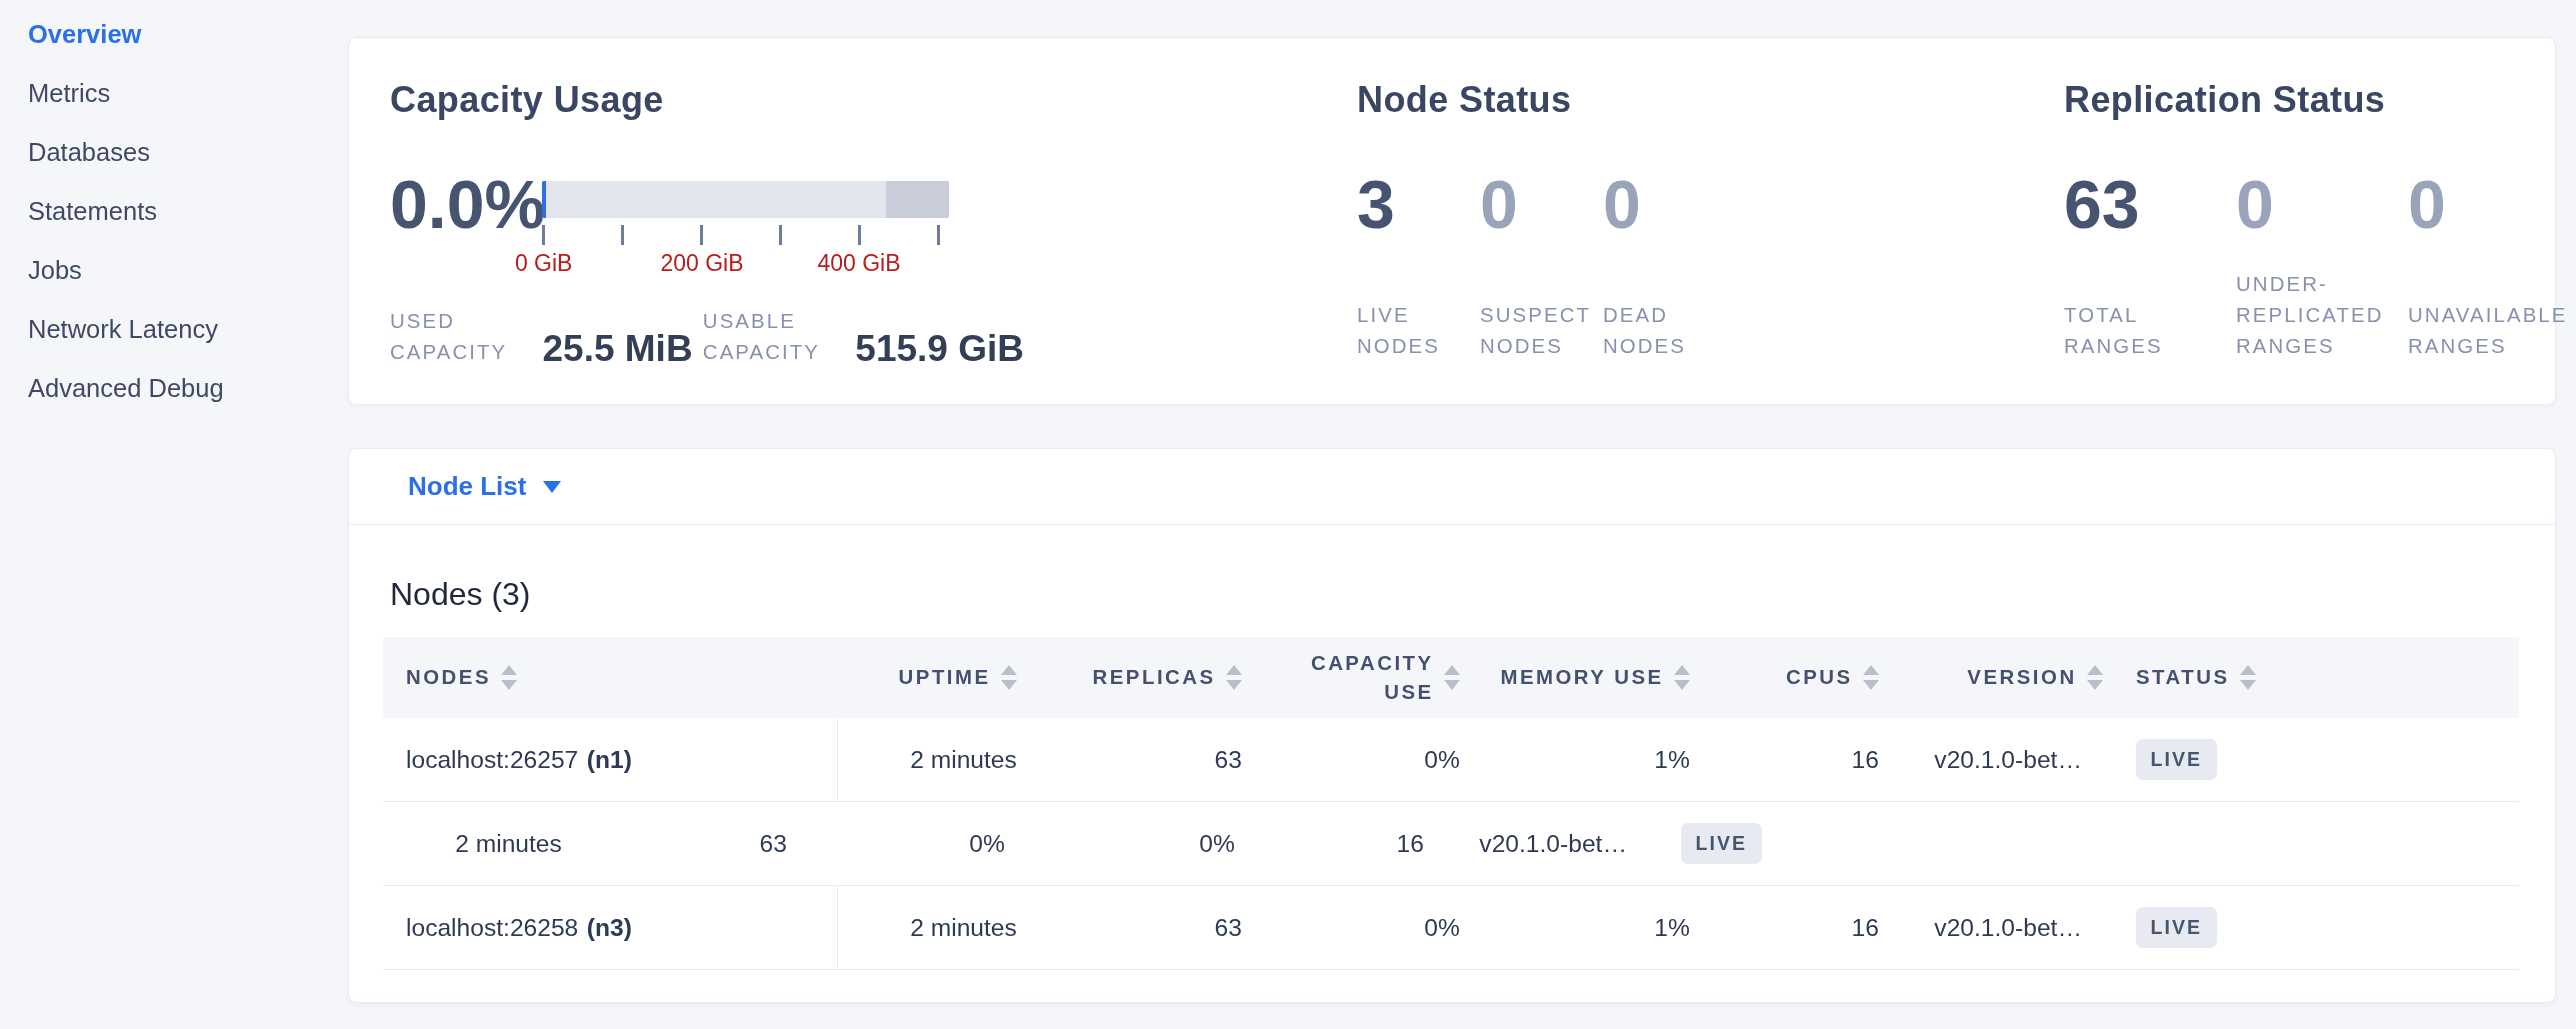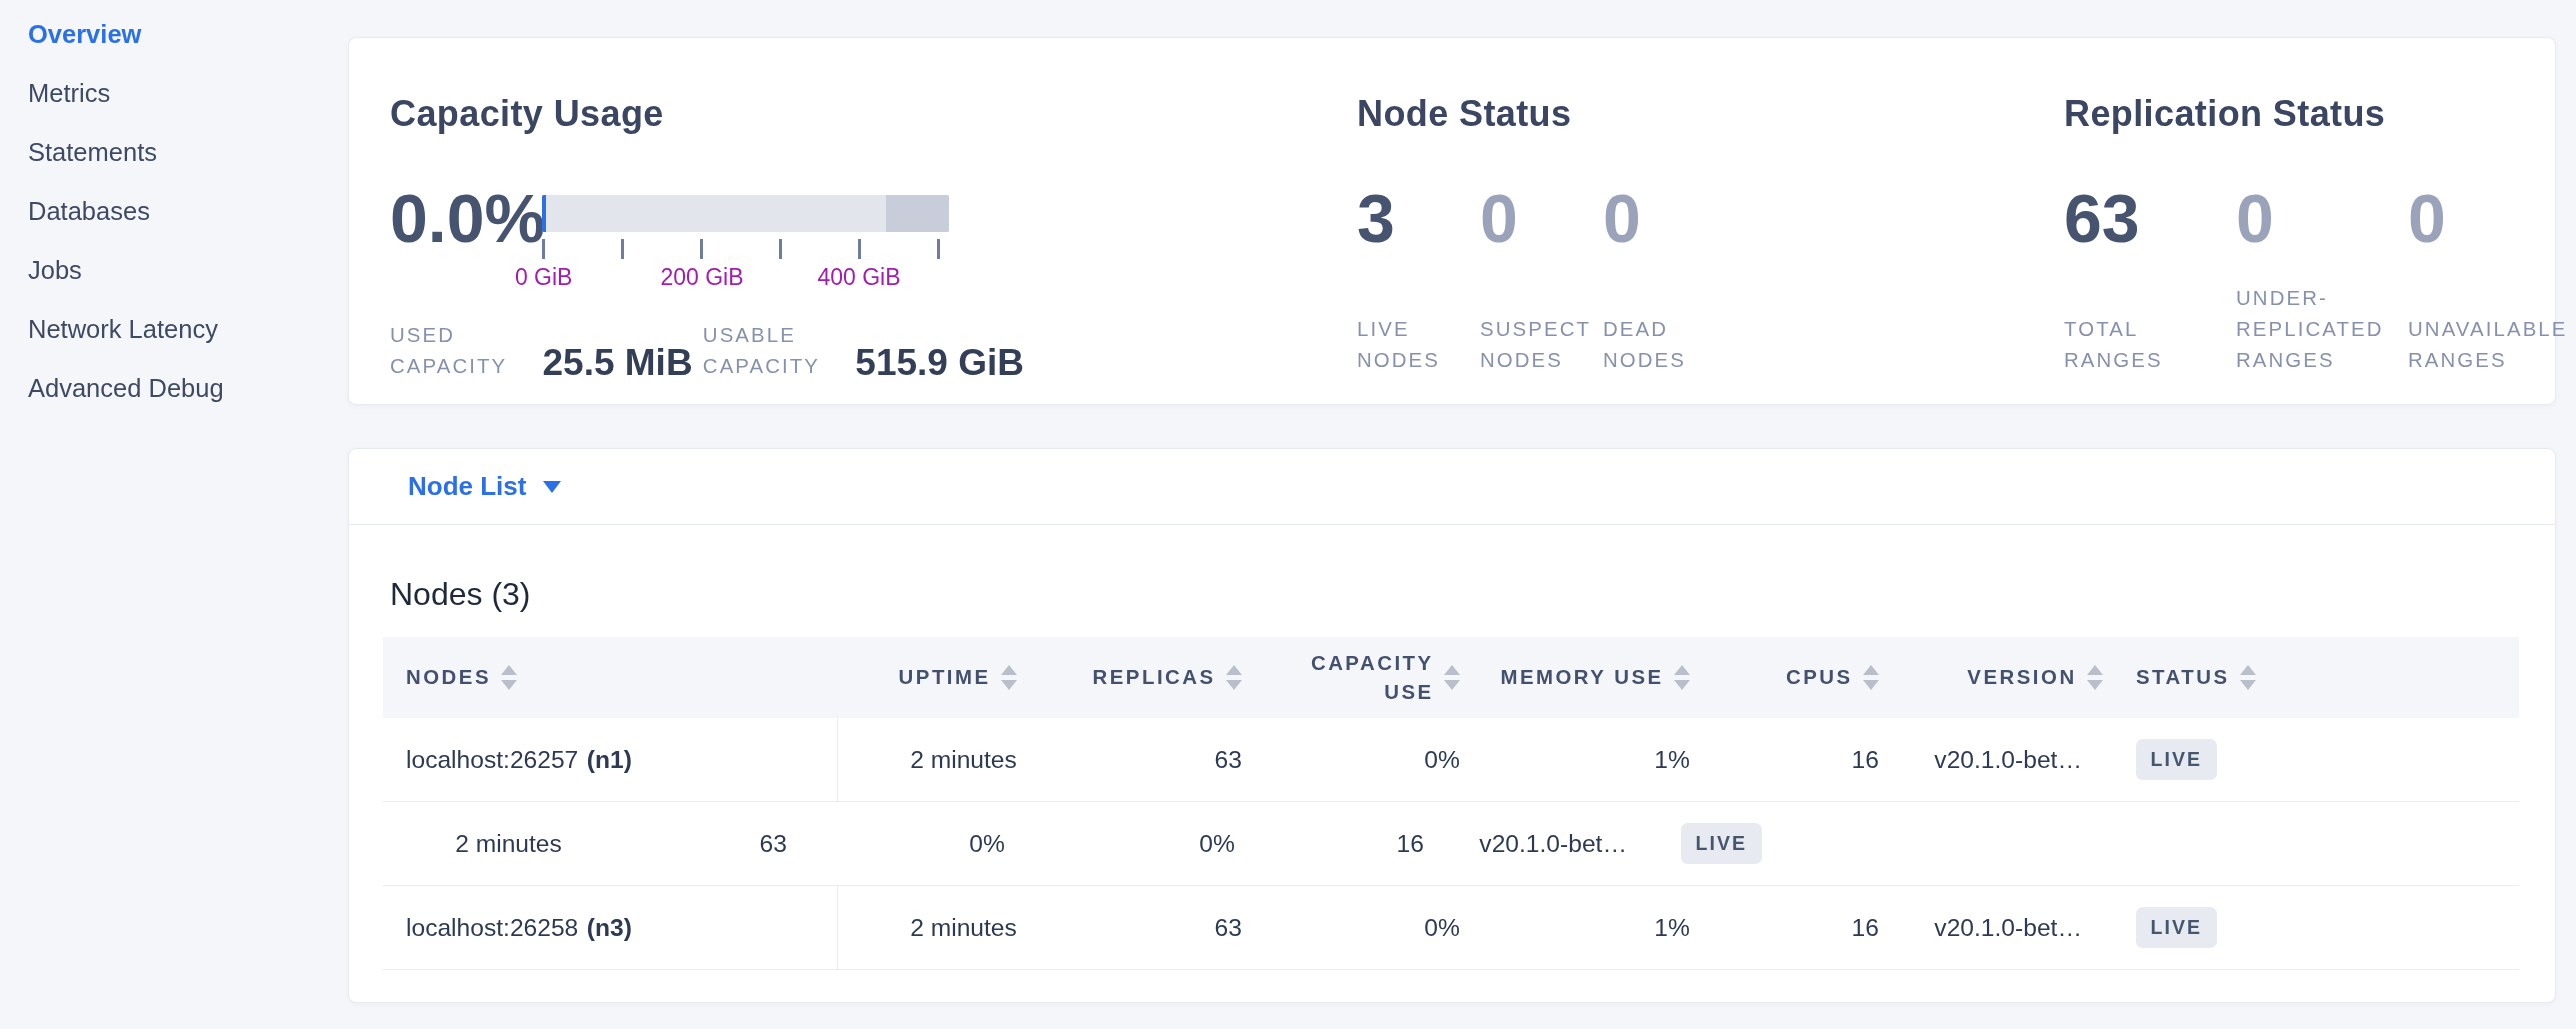--- a/index.html
+++ b/index.html
@@ -23,21 +23,21 @@
   
   .panel {
     position:absolute; left:348px; width:2208px;
     background:#ffffff; border:1.7px solid #e7eaf2; border-radius:8.5px;
     box-shadow:0 1.7px 5.1px rgba(40,50,80,0.04);
   }
   #summary-panel { top:37px; height:368px; }
   #nodelist-panel { top:448px; height:555px; }
 
   
-  .sec { position:absolute; top:14px; height:100%; }
+  .sec { position:absolute; top:0; height:100%; }
   #sec-capacity { left:41px; width:951px; }
   #sec-nodes    { left:1008px; width:679px; }
   #sec-repl     { left:1715px; width:475px; }
   .sec-title { position:absolute; top:41px; font-size:36px; font-weight:600; color:#3a4662; letter-spacing:0.4px; white-space:nowrap; }
 
   .stat-row { position:absolute; top:127px; height:197px; display:flex; }
   .stat { display:flex; flex-direction:column; height:100%; }
   #sec-nodes .stat { width:123px; }
   #sec-repl  .stat { width:172px; }
   .stat-num { font-size:68px; font-weight:600; line-height:78px; color:#47546f; }
@@ -47,21 +47,21 @@
 
   
   #cap-percent { position:absolute; left:0; top:127px; font-size:68px; font-weight:600; line-height:78px; color:#47546f; }
   #capbar { position:absolute; left:152px; top:143px; width:407px; }
   .capbar-track { position:relative; width:407px; height:37px; background:#e3e5ed; overflow:hidden; border-radius:1.7px; }
   .capbar-dark { position:absolute; right:0; top:0; height:100%; width:15.5%; background:#c9cdd9; }
   .capbar-used { position:absolute; left:0; top:0; height:100%; width:4.2px; background:#2b70e6; }
   .capbar-ticks { position:relative; height:25.5px; margin-top:6.8px; }
   .tick { position:absolute; top:0; width:3.4px; height:20.4px; background:#6f7d9c; }
   .capbar-axislabels { position:relative; height:29px; }
-  .axis-label { position:absolute; transform:translateX(-50%); font-size:23px; color:#a21caf; white-space:nowrap; }
+  .axis-label { position:absolute; transform:translateX(-50%); font-size:23px; color:#b91c1c; white-space:nowrap; }
 
   #cap-stats { position:absolute; left:0; top:268px; display:flex; align-items:flex-end; }
   .cap-stat { display:flex; align-items:flex-end; margin-right:10.2px; }
   .cap-stat-label { min-width:127px; font-size:20.4px; line-height:31px; letter-spacing:2.1px; color:#8791ac; }
   .cap-stat-value { font-size:37px; font-weight:700; line-height:39px; color:#333e57; margin-left:25.5px; white-space:nowrap; }
 
   
   #nl-header { height:76px; border-bottom:1.7px solid #e7eaf2; display:flex; align-items:center; padding-left:59px; cursor:pointer; }
   #nl-link { font-size:26px; font-weight:600; color:#2b70e6; }
   #nl-caret { width:0; height:0; margin-left:17px; border-left:9.3px solid transparent; border-right:9.3px solid transparent; border-top:12px solid #2b70e6; }
@@ -90,22 +90,22 @@
     background:#e8eaf2; border-radius:6.8px;
     font-size:19.5px; font-weight:bold; letter-spacing:2.1px; color:#45566f;
   }
 </style>
 </head>
 <body>
 
 <nav id="sidebar">
     <div class="side-item active">Overview</div>
     <div class="side-item">Metrics</div>
+    <div class="side-item">Databases</div>
     <div class="side-item">Statements</div>
-    <div class="side-item">Databases</div>
     <div class="side-item">Jobs</div>
     <div class="side-item">Network Latency</div>
     <div class="side-item">Advanced Debug</div>
   </nav>
 
 <section class="panel" id="summary-panel">
 
   <div class="sec" id="sec-capacity">
     <div class="sec-title">Capacity Usage</div>
     <div id="cap-percent">0.0%</div>

